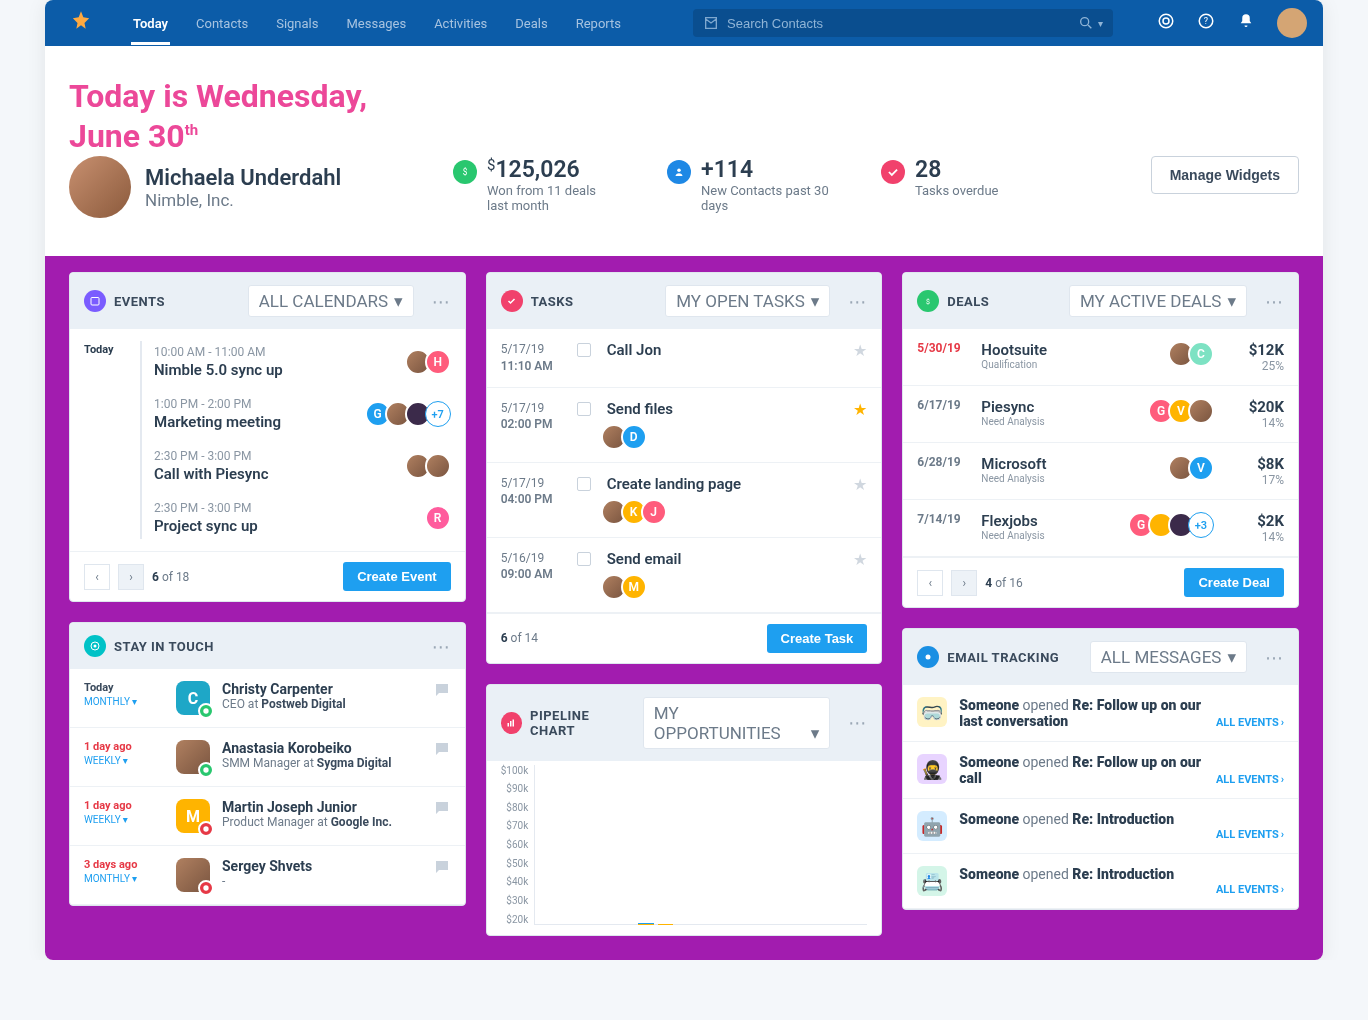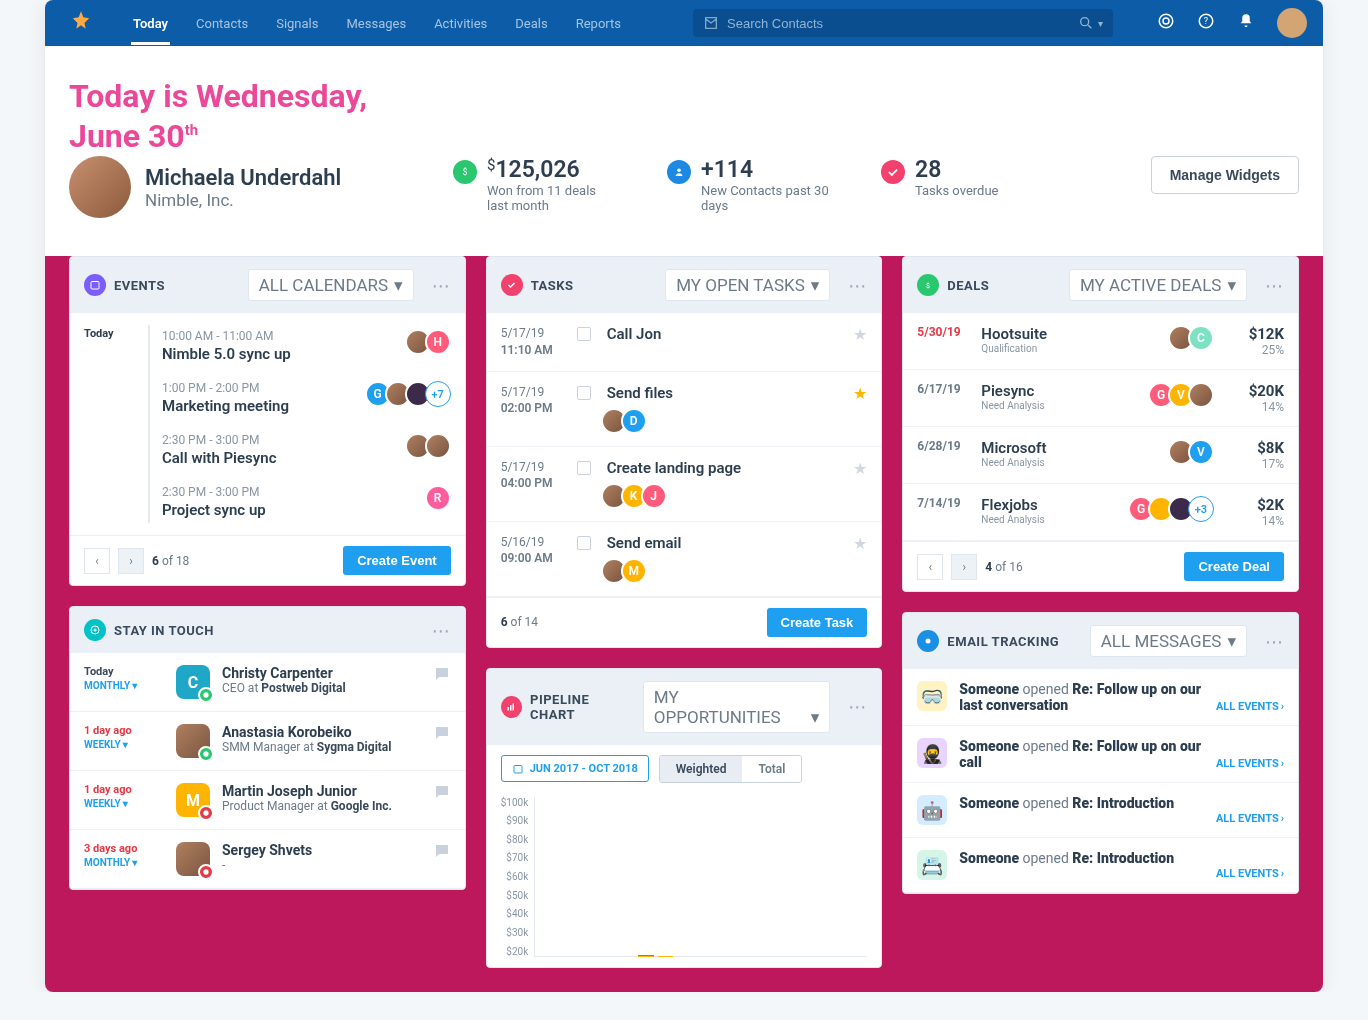--- a/index.html
+++ b/index.html
@@ -39,21 +39,21 @@
 .stat-icon svg { width:14px; height:14px; fill:#fff; }
 .stat-green { background: #29c76f; }
 .stat-blue { background: #1e88e5; }
 .stat-pink { background: #f1416c; }
 .stat-value { font-size: 23px; font-weight: 600; color:#2c3e50; }
 .stat-value small { font-size:15px; font-weight:400; vertical-align:top; }
 .stat-label { font-size: 13px; color: #6c7a89; max-width:130px; }
 .manage-btn { margin-left:auto; border:1px solid #c9d2dc; background:#fff; padding:10px 18px; border-radius:4px; font-size:14px; font-weight:600; color:#3a4a5c; cursor:pointer; }
 
 
-.bg-gray { background:#be185d; padding: 0 24px 24px; }
+.bg-gray { background:#a21caf; padding: 16px 24px 24px; }
 .widgets { display: grid; grid-template-columns: 1fr 1fr 1fr; gap: 20px; }
 .widget { background: #fff; border: 1px solid #dfe6ee; border-radius: 4px; overflow: hidden; }
 .widget-header { background: #eaf0f6; padding: 12px 14px; display: flex; align-items: center; gap: 8px; }
 .wh-icon { width: 22px; height: 22px; border-radius: 50%; display:flex; align-items:center; justify-content:center; }
 .wh-icon svg { width:12px; height:12px; fill:#fff; }
 .wh-purple{ background:#7a5cff; } .wh-pink{ background:#f1416c; } .wh-green{ background:#29c76f; } .wh-teal{background:#00c2c7;} .wh-blue{background:#1a8fe3;}
 .widget-title { font-size: 13px; font-weight: 700; color: #3a4a5c; letter-spacing: 0.5px; }
 .widget-filter { margin-left: auto; background:#fff; border:1px solid #dfe6ee; border-radius:3px; padding:5px 10px; font-size:17px; color:#6c7a89; cursor:pointer; display:flex; align-items:flex-end; gap:6px; }
 .widget-menu { margin-left:10px; color:#9aa7b5; cursor:pointer; font-size:18px; letter-spacing:1px; }
 .widget-body { }
@@ -62,21 +62,21 @@
 .pager-btn { border:1px solid #dfe6ee; background:#fff; width:26px; height:26px; display:flex; align-items:center; justify-content:center; cursor:pointer; color:#6c7a89; font-size:12px; }
 .pager-btn.active{ background:#edf2f7; }
 .pager-text { font-size:12px; color:#6c7a89; }
 .pager-text b { color:#2c3e50; font-weight:700; }
 .create-btn { background:#1e9ff0; color:#fff; border:none; padding:7px 14px; border-radius:3px; font-size:13px; font-weight:600; cursor:pointer; }
 
 
 .ev-row { display:flex; padding: 12px 14px; gap:12px; }
 .ev-label { width: 40px; font-size:11px; font-weight:700; color:#2c3e50; padding-top:2px; }
 .ev-items { flex:1; }
-.ev-item { border-left:2px solid #e4e9f0; padding: 4px 0 14px 12px; margin-left:12px; position:relative; display:flex; justify-content:space-between; align-items:flex-start; }
+.ev-item { border-left:2px solid #e4e9f0; padding: 4px 0 14px 12px; margin-left:4px; position:relative; display:flex; justify-content:space-between; align-items:center; }
 .ev-item:last-child{ padding-bottom:4px; }
 .ev-time { font-size:12px; color:#8a96a3; }
 .ev-title { font-size:15px; font-weight:600; color:#2c3e50; margin-top:2px; }
 .ev-avatars { display:flex; gap:-4px; }
 .chip { width:26px; height:26px; border-radius:50%; display:flex; align-items:center; justify-content:center; font-size:12px; font-weight:600; color:#fff; margin-left:-6px; border:2px solid #fff; }
 .chip-img { background: linear-gradient(135deg,#b08060,#7a5540); }
 .chip-more { background:#fff; color:#1e9ff0; border:1px solid #1e9ff0; font-size:11px; }
 
 
 .task-item { padding:12px 14px; border-bottom:1px solid #edf1f5; display:flex; gap:16px; align-items:flex-start; }
@@ -99,21 +99,21 @@
 .deal-avatars { display:flex; align-items:center; }
 .deal-right { text-align:right; min-width:56px; }
 .deal-amount { font-size:15px; font-weight:700; color:#2c3e50; }
 .deal-pct { font-size:12px; color:#8a96a3; }
 
 
 .sit-item { padding:12px 14px; border-bottom:1px solid #edf1f5; display:flex; gap:12px; align-items:flex-start; }
 .sit-meta { width:80px; }
 .sit-when { font-size:11px; font-weight:700; color:#3a4a5c; }
 .sit-when.red{ color:#e63946; }
-.sit-freq { font-size:10px; font-weight:700; color:#1e9ff0; margin-top:2px; display:flex; align-items:flex-end; gap:2px; }
+.sit-freq { font-size:10px; font-weight:400; color:#1e9ff0; margin-top:2px; display:flex; align-items:flex-end; gap:2px; }
 .sit-avatar { width:34px; height:34px; border-radius:8px; position:relative; }
 .sit-badge { position:absolute; right:-4px; bottom:-4px; width:16px; height:16px; border-radius:50%; border:2px solid #fff; display:flex; align-items:center; justify-content:center; }
 .sit-badge svg{ width:8px; height:8px; fill:#fff; }
 .sit-main { flex:1; }
 .sit-name { font-size:14px; font-weight:700; color:#2c3e50; }
 .sit-role { font-size:12px; color:#6c7a89; }
 .sit-role b { font-weight:700; color:#3a4a5c; }
 .sit-chat { color:#c9d2dc; cursor:pointer; }
 .sit-chat svg{ width:18px; height:18px; fill:#c9d2dc; }
 
@@ -501,32 +501,20 @@
                   <rect x="15" y="5" width="3" height="14"></rect>
                 </svg>
               </div>
           <div class="widget-title">PIPELINE CHART</div>
           <div class="widget-filter">
                 <span>MY OPPORTUNITIES</span> 
                 <span>▾</span>
               </div>
           <div class="widget-menu">⋯</div>
         </div>
-        <div class="chart-controls">
-          <div class="date-range">
-            <svg width="12" height="12" viewBox="0 0 24 24">
-                  <rect x="4" y="5" width="16" height="15" rx="2" fill="none" stroke="#1e9ff0" stroke-width="2"></rect>
-                </svg>
-            <span>JUN 2017 - OCT 2018</span>
-          </div>
-          <div class="toggle-group">
-            <div class="toggle-btn active">Weighted</div>
-            <div class="toggle-btn">Total</div>
-          </div>
-        </div>
         <div class="chart-area">
           <div class="chart-row">
             <div class="y-labels y-axis" id="y-labels">
                   <div>$100k</div>
                   <div>$90k</div>
                   <div>$80k</div>
                   <div>$70k</div>
                   <div>$60k</div>
                   <div>$50k</div>
                   <div>$40k</div>

